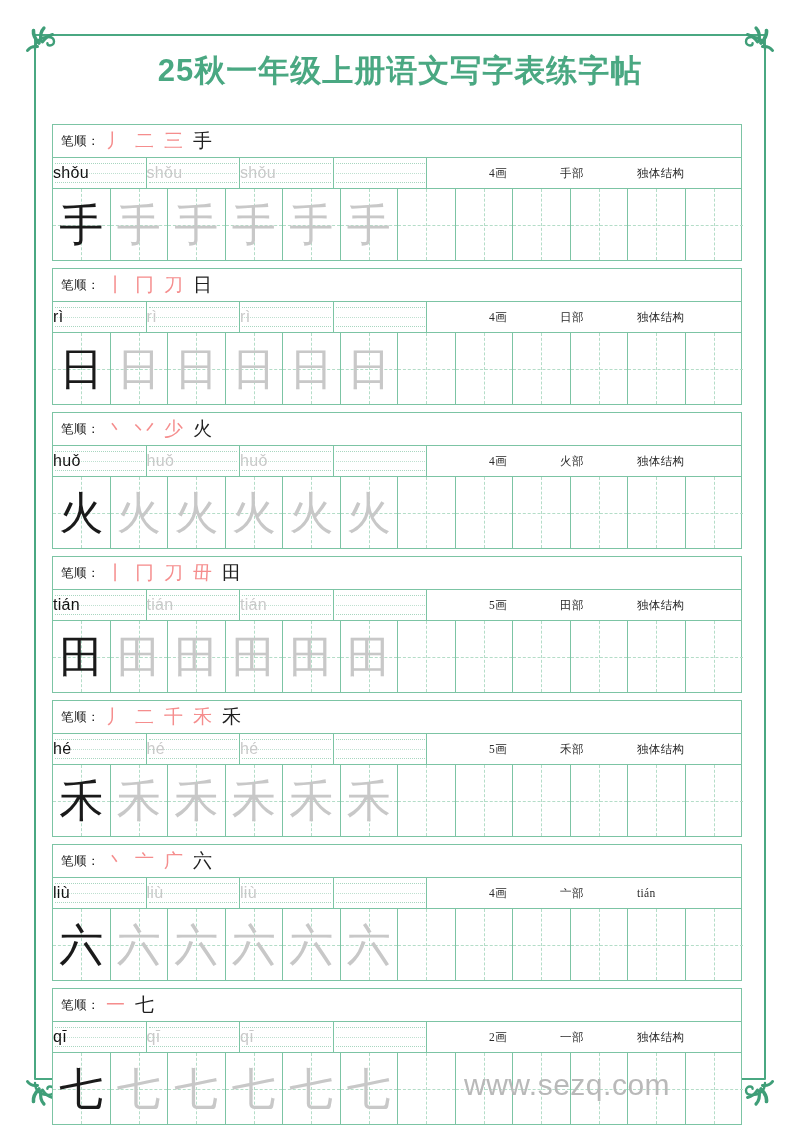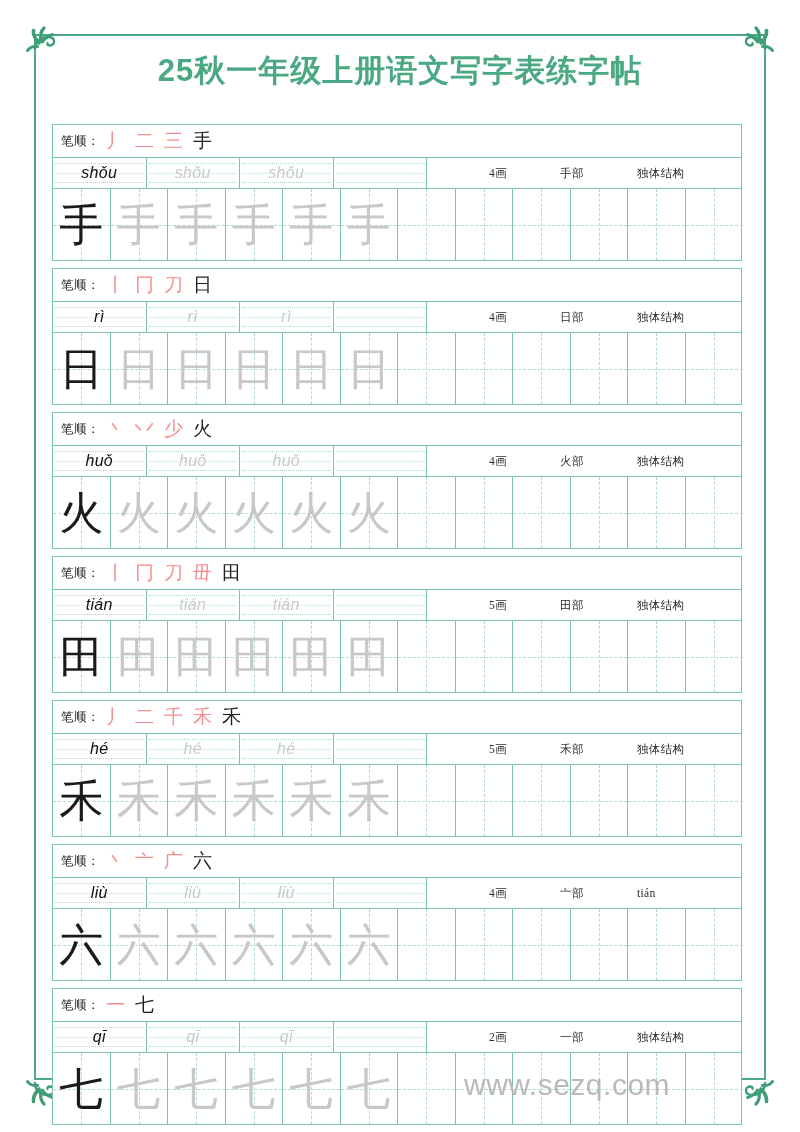--- a/index.html
+++ b/index.html
@@ -119,22 +119,20 @@
     display: flex;
     border-right: 1.4px solid #7cc4a4;
   }
   .pinyin-cell {
     flex: 0 0 auto;
     width: 93.5px;
     position: relative;
     border-right: 1.4px solid #7cc4a4;
     display: flex;
     align-items: center;
-    justify-content: center;
-    font-style: italic;
   }
   .pinyin-cell:last-child { border-right: none; }
 
   
   .pinyin-cell::before,
   .pinyin-cell::after {
     content: "";
     position: absolute;
     left: 2px; right: 2px;
     height: 0;

